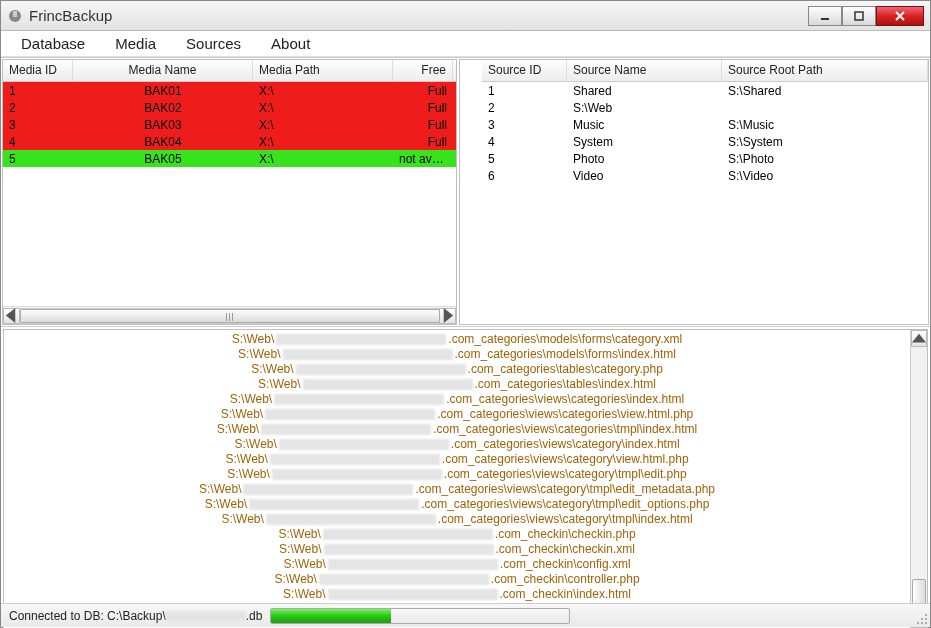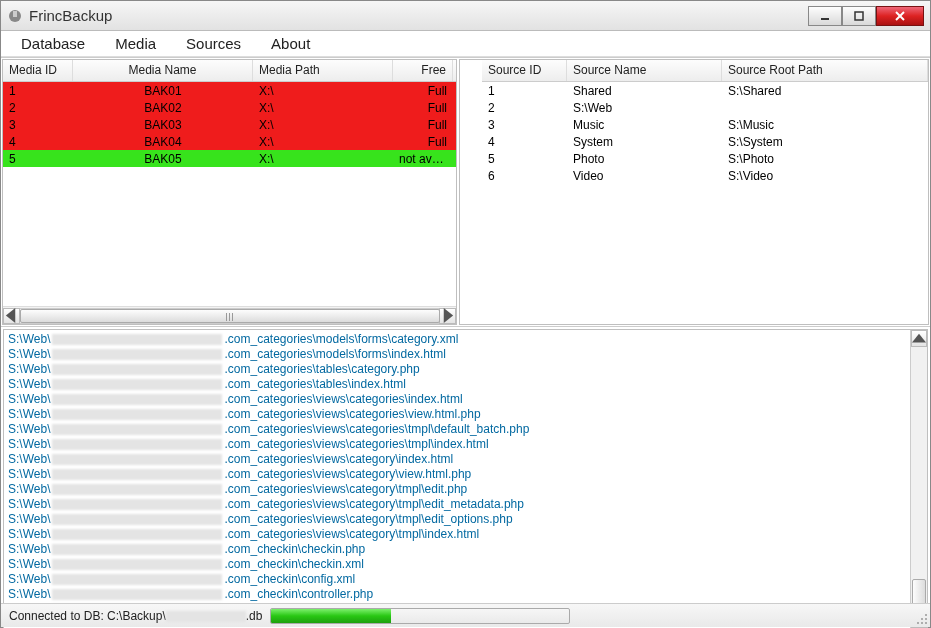--- a/index.html
+++ b/index.html
@@ -45,21 +45,21 @@
 
 .hscroll { height:18px; border-top:1px solid #ddd; background:#f3f3f3; display:flex; align-items:center; }
 .hscroll .arrow { width:17px; height:16px; border:1px solid #bbb; background:linear-gradient(to bottom,#fff,#e4e4e4); display:flex; align-items:center; justify-content:center;}
 .hscroll .track { flex:1; height:16px; background:#ececec; position:relative; border-top:1px solid #ccc; border-bottom:1px solid #ccc;}
 .hscroll .thumb { position:absolute; left:0; top:0; height:14px; width:420px; background:linear-gradient(to bottom,#fdfdfd,#dcdcdc); border:1px solid #aaa; border-radius:2px;}
 .hscroll .thumb::after { content:""; position:absolute; left:50%; top:3px; width:8px; height:8px; transform:translateX(-50%); background:repeating-linear-gradient(to right,#999 0 1px,transparent 1px 3px);}
 
 
 .log-wrap { height: 300px; border:1px solid #bfbfbf; margin:2px; position:relative; background:#fff;}
 .log { position:absolute; left:0; top:0; right:17px; bottom:0; overflow:hidden; padding:2px 4px;}
-.log .ln { white-space:nowrap; line-height:15px; color:#0369a1; }
+.log .ln { white-space:nowrap; line-height:15px; color:#a16207;text-align:center; }
 .log .blur { display:inline-block; width:170px; height:11px; background:#e4e4e4; filter:blur(1px); vertical-align:middle; margin:0 2px;}
 .vscroll { position:absolute; right:0; top:0; bottom:0; width:17px; background:#f1f1f1; border-left:1px solid #ccc; display:flex; flex-direction:column;}
 .vscroll .arrow { height:17px; border:1px solid #bbb; background:linear-gradient(to bottom,#fff,#e4e4e4); display:flex; align-items:center; justify-content:center;}
 .vscroll .track { flex:1; position:relative; }
 .vscroll .thumb { position:absolute; left:1px; right:1px; bottom:2px; height:30px; background:linear-gradient(to right,#fdfdfd,#dcdcdc); border:1px solid #aaa; border-radius:2px;}
 
 
 .statusbar { position:absolute; left:0; right:0; bottom:0; height:24px; background:linear-gradient(to bottom,#f7f7f7,#e9e9e9); border-top:1px solid #ccc; display:flex; align-items:center; padding:8px 8px; gap:8px;}
 .statusbar .txt { color:#222; }
 .statusbar .pblur { display:inline-block; width:80px; height:11px; background:#e4e4e4; filter:blur(1px); vertical-align:middle;}
@@ -206,21 +206,20 @@
   </div>
 
   <div class="log-wrap">
     <div class="log" id="log">
         <div class="ln"><span>S:\Web\</span><span class="blur"></span><span>.com_categories\models\forms\category.xml</span></div>
         <div class="ln"><span>S:\Web\</span><span class="blur"></span><span>.com_categories\models\forms\index.html</span></div>
         <div class="ln"><span>S:\Web\</span><span class="blur"></span><span>.com_categories\tables\category.php</span></div>
         <div class="ln"><span>S:\Web\</span><span class="blur"></span><span>.com_categories\tables\index.html</span></div>
         <div class="ln"><span>S:\Web\</span><span class="blur"></span><span>.com_categories\views\categories\index.html</span></div>
         <div class="ln"><span>S:\Web\</span><span class="blur"></span><span>.com_categories\views\categories\view.html.php</span></div>
-        <div class="ln"><span>S:\Web\</span><span class="blur"></span><span>.com_categories\views\categories\tmpl\default_batch.php</span></div>
         <div class="ln"><span>S:\Web\</span><span class="blur"></span><span>.com_categories\views\categories\tmpl\index.html</span></div>
         <div class="ln"><span>S:\Web\</span><span class="blur"></span><span>.com_categories\views\category\index.html</span></div>
         <div class="ln"><span>S:\Web\</span><span class="blur"></span><span>.com_categories\views\category\view.html.php</span></div>
         <div class="ln"><span>S:\Web\</span><span class="blur"></span><span>.com_categories\views\category\tmpl\edit.php</span></div>
         <div class="ln"><span>S:\Web\</span><span class="blur"></span><span>.com_categories\views\category\tmpl\edit_metadata.php</span></div>
         <div class="ln"><span>S:\Web\</span><span class="blur"></span><span>.com_categories\views\category\tmpl\edit_options.php</span></div>
         <div class="ln"><span>S:\Web\</span><span class="blur"></span><span>.com_categories\views\category\tmpl\index.html</span></div>
         <div class="ln"><span>S:\Web\</span><span class="blur"></span><span>.com_checkin\checkin.php</span></div>
         <div class="ln"><span>S:\Web\</span><span class="blur"></span><span>.com_checkin\checkin.xml</span></div>
         <div class="ln"><span>S:\Web\</span><span class="blur"></span><span>.com_checkin\config.xml</span></div>

